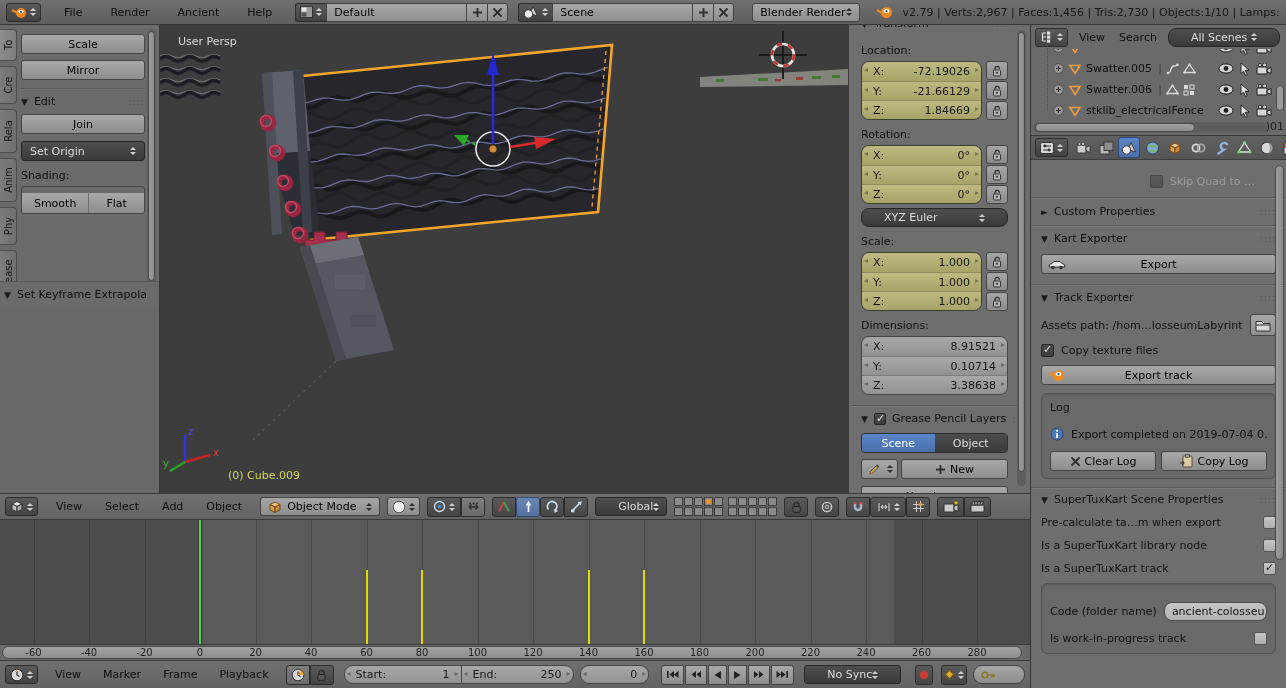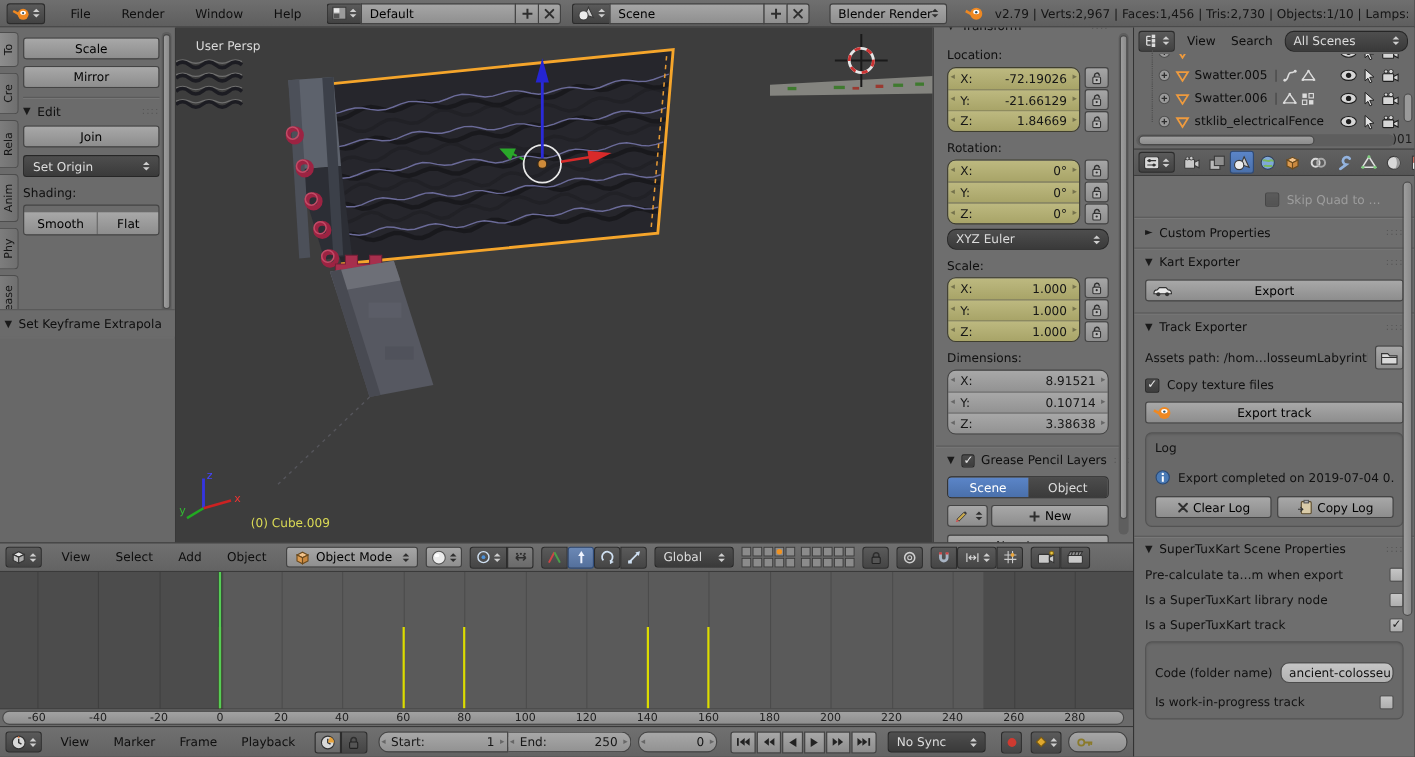--- a/index.html
+++ b/index.html
@@ -78,21 +78,21 @@
 #vp-label{position:absolute;left:18px;top:10px;color:#dadada}
 #vp-object{position:absolute;left:68px;top:444px;color:#d9d955}
 
 
 #n-panel{position:absolute;left:848px;top:25px;width:182px;height:468px;background:#6e6e6e;border-left:1px solid #3c3c3c;overflow:hidden;padding:0 22px 0 12px}
 #n-panel .lab{margin-top:8px;margin-bottom:4px;color:#0f0f0f}
 .trow{display:flex;gap:4px}
 .trow .stack{flex:1}
 .lockcol{display:flex;flex-direction:column;gap:1px}
 .lockbtn{width:22px;height:19px;display:flex;align-items:center;justify-content:center;background:linear-gradient(#a6a6a6,#8d8d8d);border:1px solid #454545;border-radius:3px}
-.dd{display:flex;align-items:center;height:19px;padding:0 7px;background:linear-gradient(#4e4e4e,#3a3a3a);
+.dd{display:flex;align-items:center;height:19px;padding:0 22px;background:linear-gradient(#4e4e4e,#3a3a3a);
  border:1px solid #262626;border-radius:8px;color:#dcdcdc}
 .dd .spin{margin-left:auto}
 #np-scroll{position:absolute;right:4px;top:5px;width:9px;height:456px;background:#5e5e5e;border-radius:5px}
 #np-scroll i{position:absolute;left:1px;right:1px;top:2px;height:440px;background:linear-gradient(90deg,#9e9e9e,#8a8a8a);border-radius:4px;border:1px solid #4a4a4a}
 .seg2{display:flex;height:20px;border:1px solid #2e2e2e;border-radius:4px;overflow:hidden;margin-top:8px}
 .seg2 span{flex:1;display:flex;align-items:center;justify-content:center}
 .seg2 .on{background:linear-gradient(#5b85c8,#4a70ab);color:#fff}
 .seg2 .off{background:linear-gradient(#4c4c4c,#3b3b3b);color:#dcdcdc}
 
 
@@ -165,21 +165,21 @@
           </svg>
         </span>
         <span class="spin lt">
           <i class="up"></i>
           <i class="dn"></i>
         </span>
     </span>
     <span class="menus">
       <span class="menu">File</span>
       <span class="menu">Render</span>
-      <span class="menu">Window</span>
+      <span class="menu">Ancient</span>
       <span class="menu">Help</span>
     </span>
     <span class="group">
       <span class="selbtn" style="border-radius:3px 0 0 3px">
         <span class="ic">
             <svg width="13" height="12">
               <rect x="0.5" y="0.5" width="12" height="11" fill="#9a9a9a" stroke="#333"></rect>
               <rect x="1.5" y="1.5" width="5" height="4" fill="#e8e8e8"></rect>
               <rect x="1.5" y="6.5" width="5" height="4" fill="#555"></rect>
             </svg>

